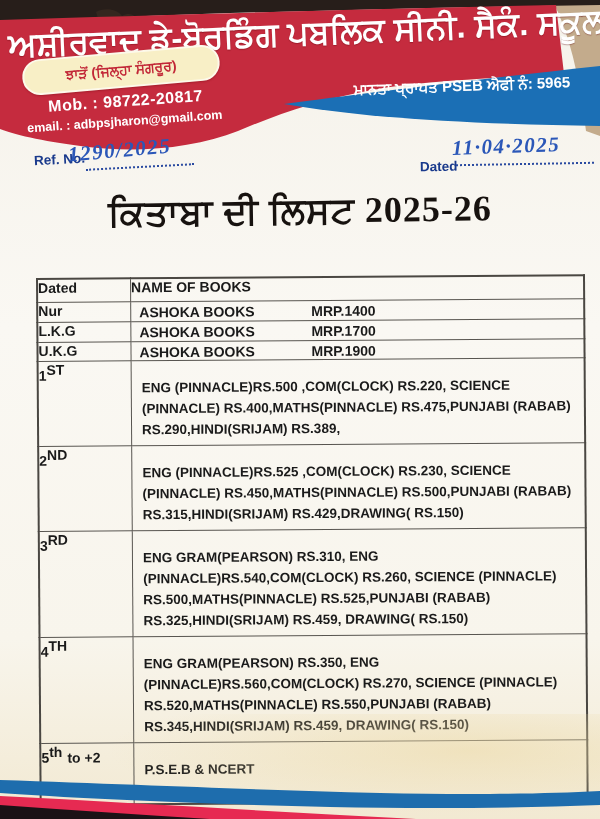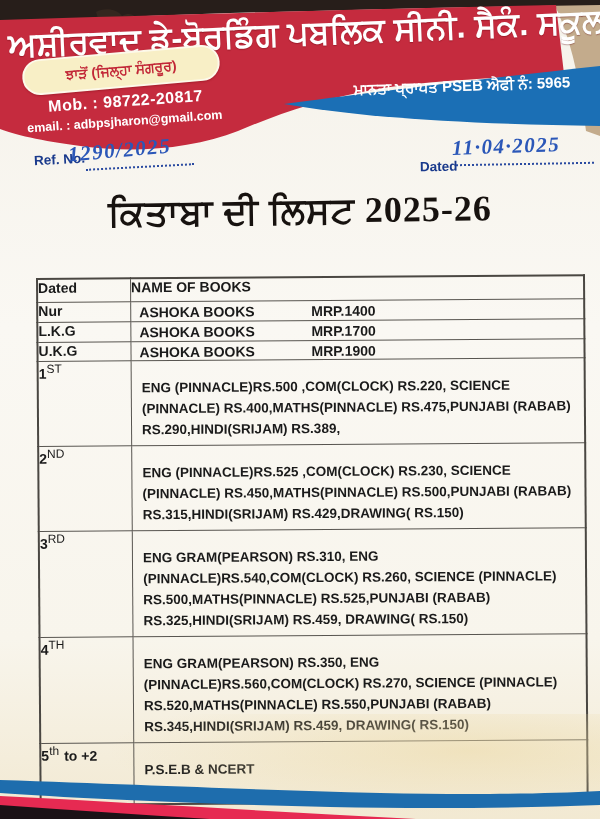--- a/index.html
+++ b/index.html
@@ -72,21 +72,21 @@
     color:#1a1a1a;
   }
   .book-table td,.book-table th{border:1.5px solid #585550;padding:0;vertical-align:top;}
   .book-table{border:2px solid #4a4742;}
   .c-class,.h-class{width:92px;}
   .h-class,.h-books{
     text-align:left;font-size:14px;font-weight:bold;height:22px;
     padding:3px 0 0 8px;vertical-align:middle;
   }
   .c-class{font-size:14px;font-weight:bold;padding:3px 0 0 8px;white-space:nowrap;}
-  .c-class sup{font-size:12px;font-weight:normal;}
+  .c-class sup{font-size:14px;font-weight:bold;}
   .c-class .tail{margin-left:5px;}
   .bookline{display:flex;padding:2px 0 0 8px;font-size:14px;font-weight:bold;}
   .bname{display:inline-block;width:172px;}
   .btext{
     padding:16px 3px 5px 10px;font-size:13.5px;font-weight:bold;line-height:21px;
     letter-spacing:0px;
   }
   
   .footer-art{position:absolute;left:0;bottom:0;}
 </style>

